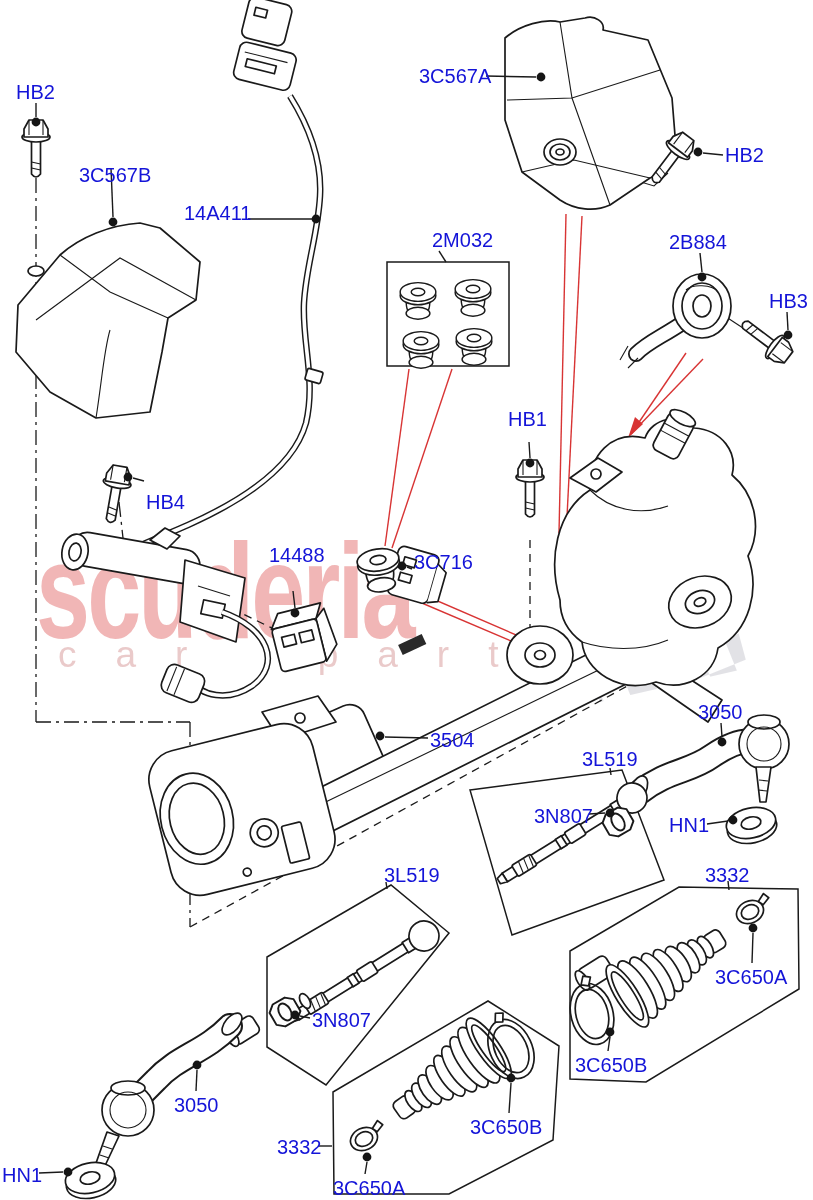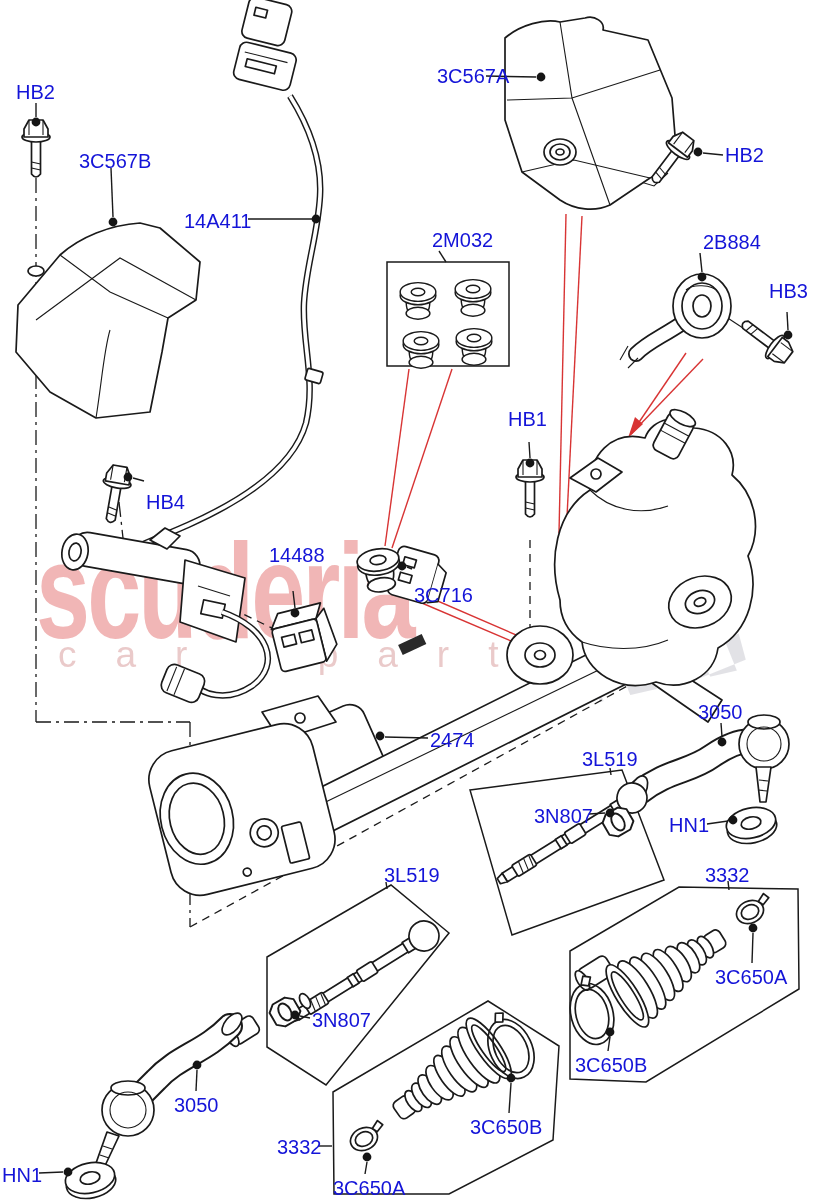--- a/index.html
+++ b/index.html
@@ -417,32 +417,32 @@
         <circle class="dot" cx="68" cy="1172" r="4.4"></circle>
       <line class="ldr" x1="318" y1="1146" x2="332" y2="1146"></line>
       <line class="ldr" x1="365" y1="1174" x2="367" y2="1162"></line>
         <circle class="dot" cx="367" cy="1157" r="4.4"></circle>
       <line class="ldr" x1="509" y1="1113" x2="511" y2="1083"></line>
         <circle class="dot" cx="511" cy="1078" r="4.4"></circle>
     </g>
   </svg>
 
   <div class="lbl" style="left:16px;top:81px">HB2</div>
-  <div class="lbl" style="left:79px;top:150px">3C567B</div>
-  <div class="lbl" style="left:184px;top:210px">14A411</div>
-  <div class="lbl" style="left:437px;top:65px">3C567A</div>
+  <div class="lbl" style="left:79px;top:164px">3C567B</div>
+  <div class="lbl" style="left:184px;top:202px">14A411</div>
+  <div class="lbl" style="left:419px;top:65px">3C567A</div>
   <div class="lbl" style="left:725px;top:144px">HB2</div>
   <div class="lbl" style="left:432px;top:229px">2M032</div>
-  <div class="lbl" style="left:703px;top:231px">2B884</div>
-  <div class="lbl" style="left:769px;top:280px">HB3</div>
+  <div class="lbl" style="left:669px;top:231px">2B884</div>
+  <div class="lbl" style="left:769px;top:290px">HB3</div>
   <div class="lbl" style="left:508px;top:408px">HB1</div>
   <div class="lbl" style="left:146px;top:491px">HB4</div>
   <div class="lbl" style="left:269px;top:544px">14488</div>
-  <div class="lbl" style="left:414px;top:584px">3C716</div>
-  <div class="lbl" style="left:430px;top:729px">2474</div>
+  <div class="lbl" style="left:414px;top:551px">3C716</div>
+  <div class="lbl" style="left:430px;top:729px">3504</div>
   <div class="lbl" style="left:698px;top:701px">3050</div>
   <div class="lbl" style="left:582px;top:748px">3L519</div>
   <div class="lbl" style="left:534px;top:805px">3N807</div>
   <div class="lbl" style="left:669px;top:814px">HN1</div>
   <div class="lbl" style="left:705px;top:864px">3332</div>
   <div class="lbl" style="left:715px;top:966px">3C650A</div>
   <div class="lbl" style="left:575px;top:1054px">3C650B</div>
   <div class="lbl" style="left:384px;top:864px">3L519</div>
   <div class="lbl" style="left:312px;top:1009px">3N807</div>
   <div class="lbl" style="left:174px;top:1094px">3050</div>

